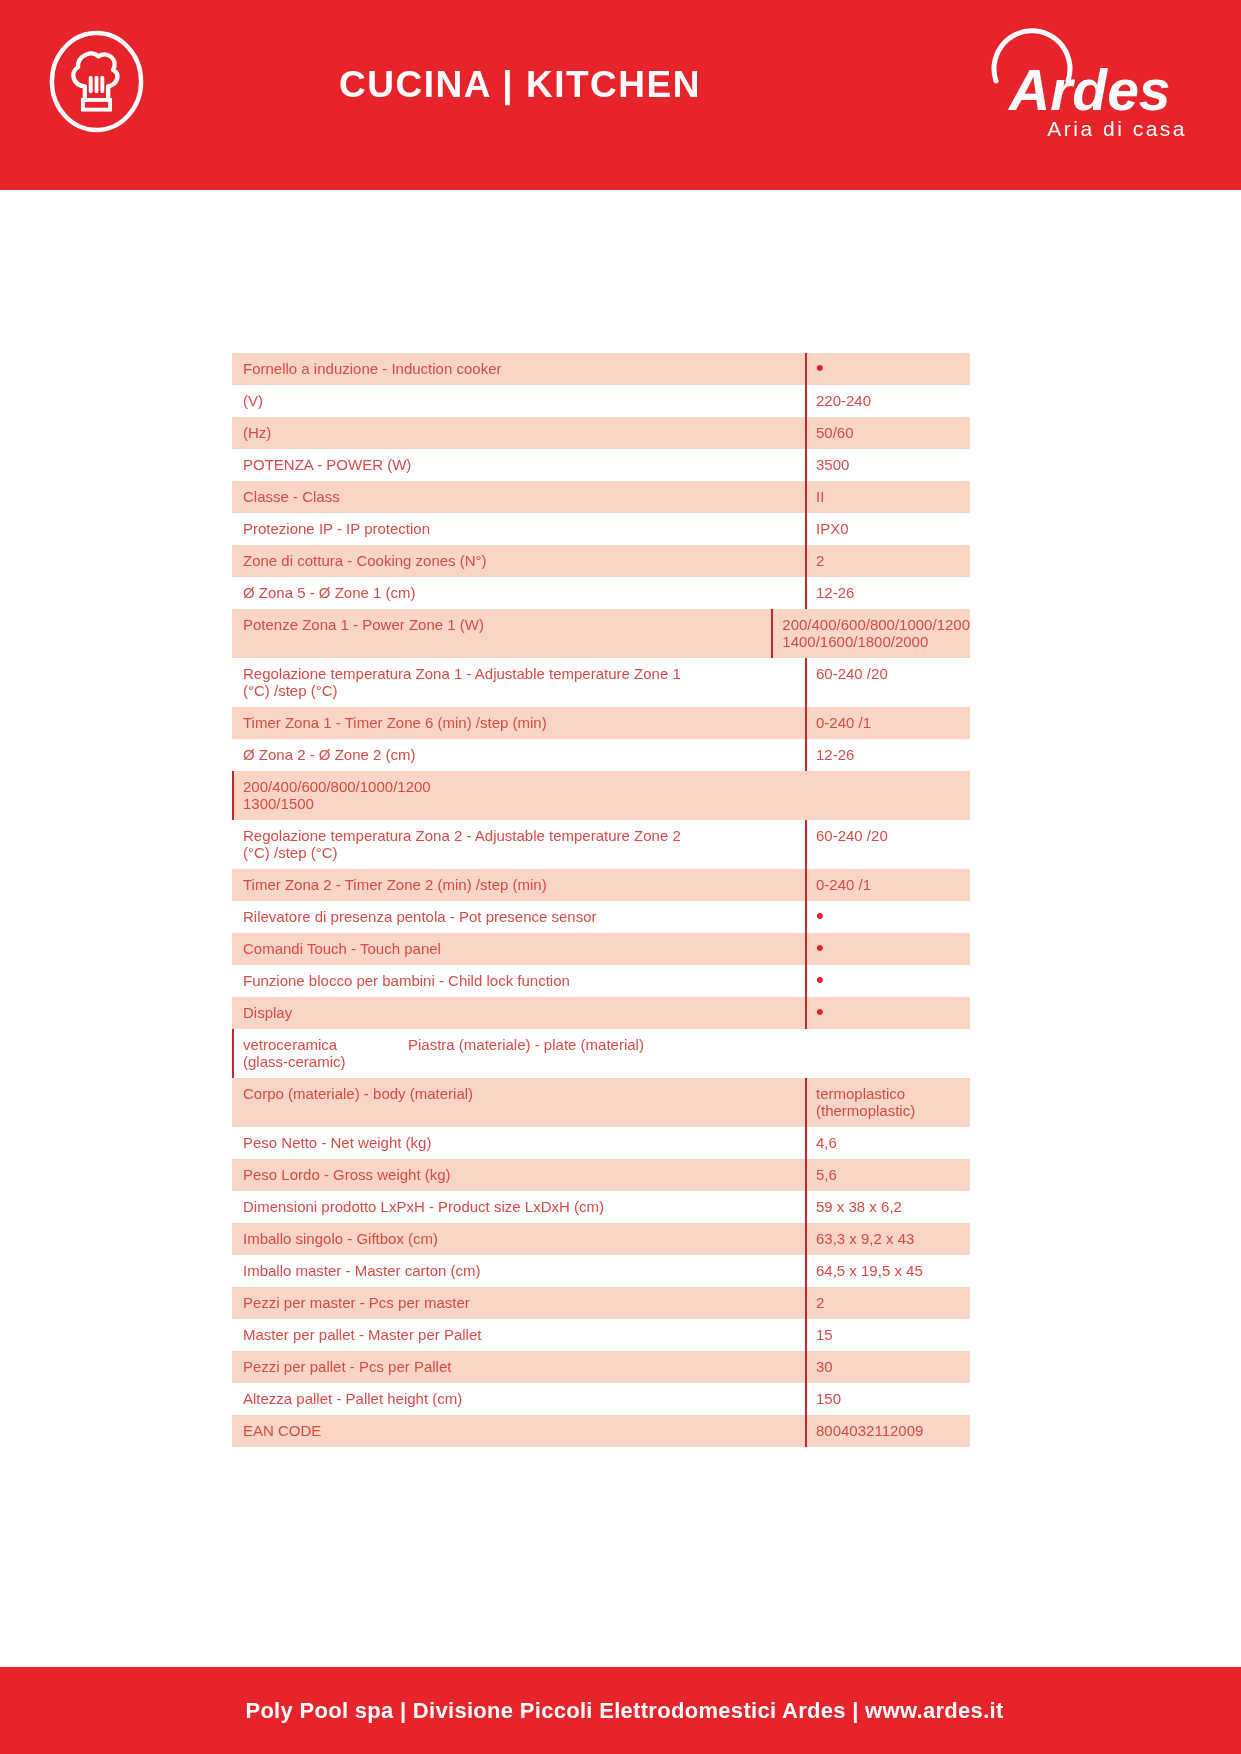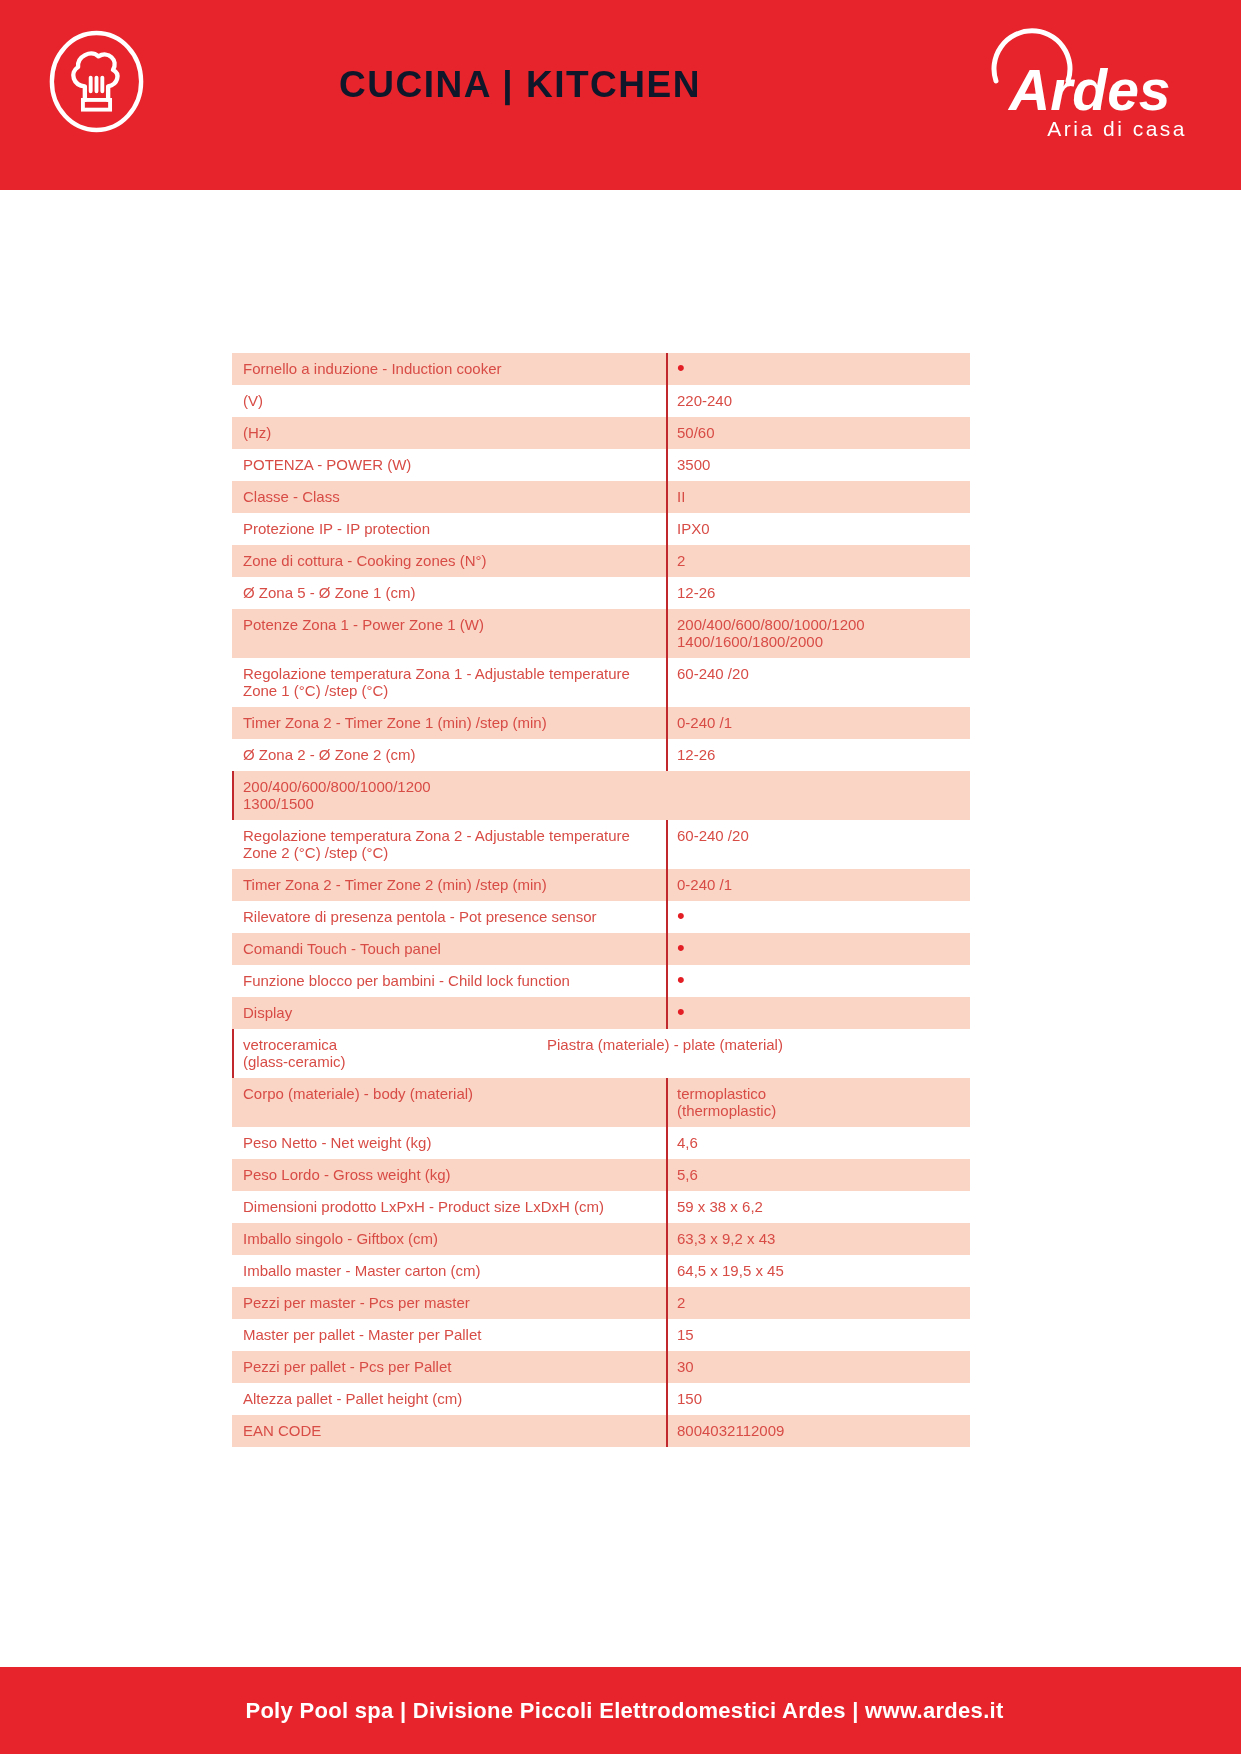--- a/index.html
+++ b/index.html
@@ -30,21 +30,21 @@
   .chef-badge {
     position: absolute;
     left: 48px; top: 30px;
     width: 97px; height: 103px;
   }
   .page-title {
     position: absolute;
     top: 64px; left: 0;
     width: 1040px;
     text-align: center;
-    color: #0f172a;
+    color: #ffffff;
     font-size: 37px;
     font-weight: bold;
     letter-spacing: 1.5px;
     white-space: nowrap;
   }
   .logo {
     position: absolute;
     top: 26px; right: 52px;
     width: 200px; height: 114px;
   }
@@ -72,21 +72,21 @@
   .row.shaded { background: var(--shade); }
   .cell {
     min-height: 32px;
     padding-top: 7px;
     padding-bottom: 8px;
     font-size: 15px;
     line-height: 17px;
     color: var(--text-red);
   }
   .label-cell {
-    width: 434px;
+    width: 573px;
     padding-left: 11px;
     padding-right: 12px;
   }
   .label-cell span { display: inline-block; max-width: 450px; }
   .value-cell {
     flex: 1;
     border-left: 2px solid var(--divider);
     padding-left: 9px;
     white-space: pre-line;
   }
@@ -178,21 +178,21 @@
       <div class="row shaded">
         <div class="cell label-cell"><span>Potenze Zona 1 - Power Zone 1 (W)</span></div>
         <div class="cell value-cell">200/400/600/800/1000/1200
 1400/1600/1800/2000</div>
       </div>
       <div class="row plain">
         <div class="cell label-cell"><span>Regolazione temperatura Zona 1 - Adjustable temperature Zone 1 (°C) /step (°C)</span></div>
         <div class="cell value-cell">60-240 /20</div>
       </div>
       <div class="row shaded">
-        <div class="cell label-cell"><span>Timer Zona 2 - Timer Zone 1 (min) /step (min)</span></div>
+        <div class="cell label-cell"><span>Timer Zona 1 - Timer Zone 6 (min) /step (min)</span></div>
         <div class="cell value-cell">0-240 /1</div>
       </div>
       <div class="row plain">
         <div class="cell label-cell"><span>Ø Zona 2 - Ø Zone 2 (cm)</span></div>
         <div class="cell value-cell">12-26</div>
       </div>
       <div class="row shaded">
         <div class="cell value-cell">200/400/600/800/1000/1200
 1300/1500</div>
       </div>

